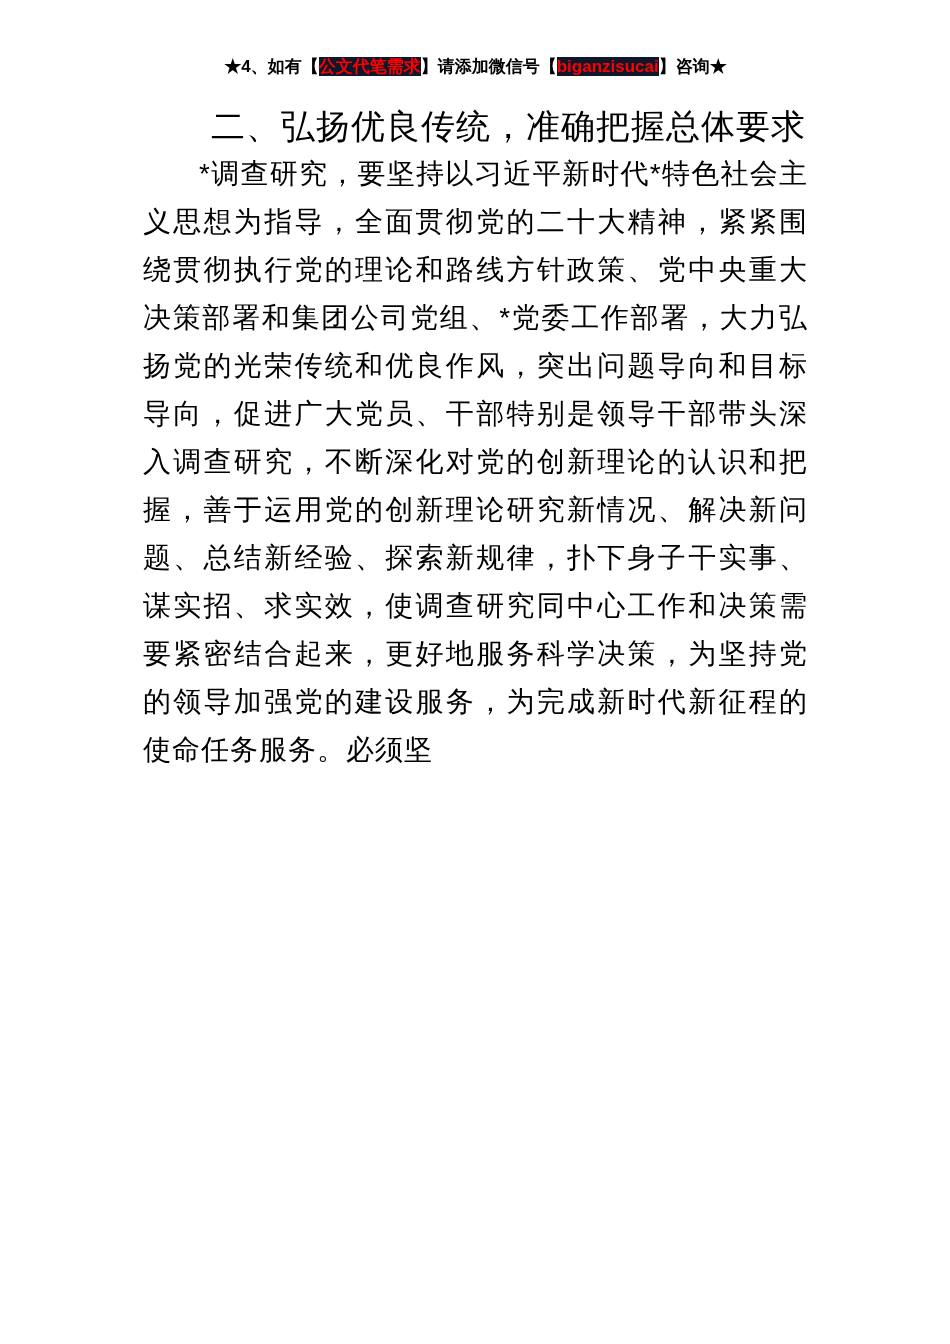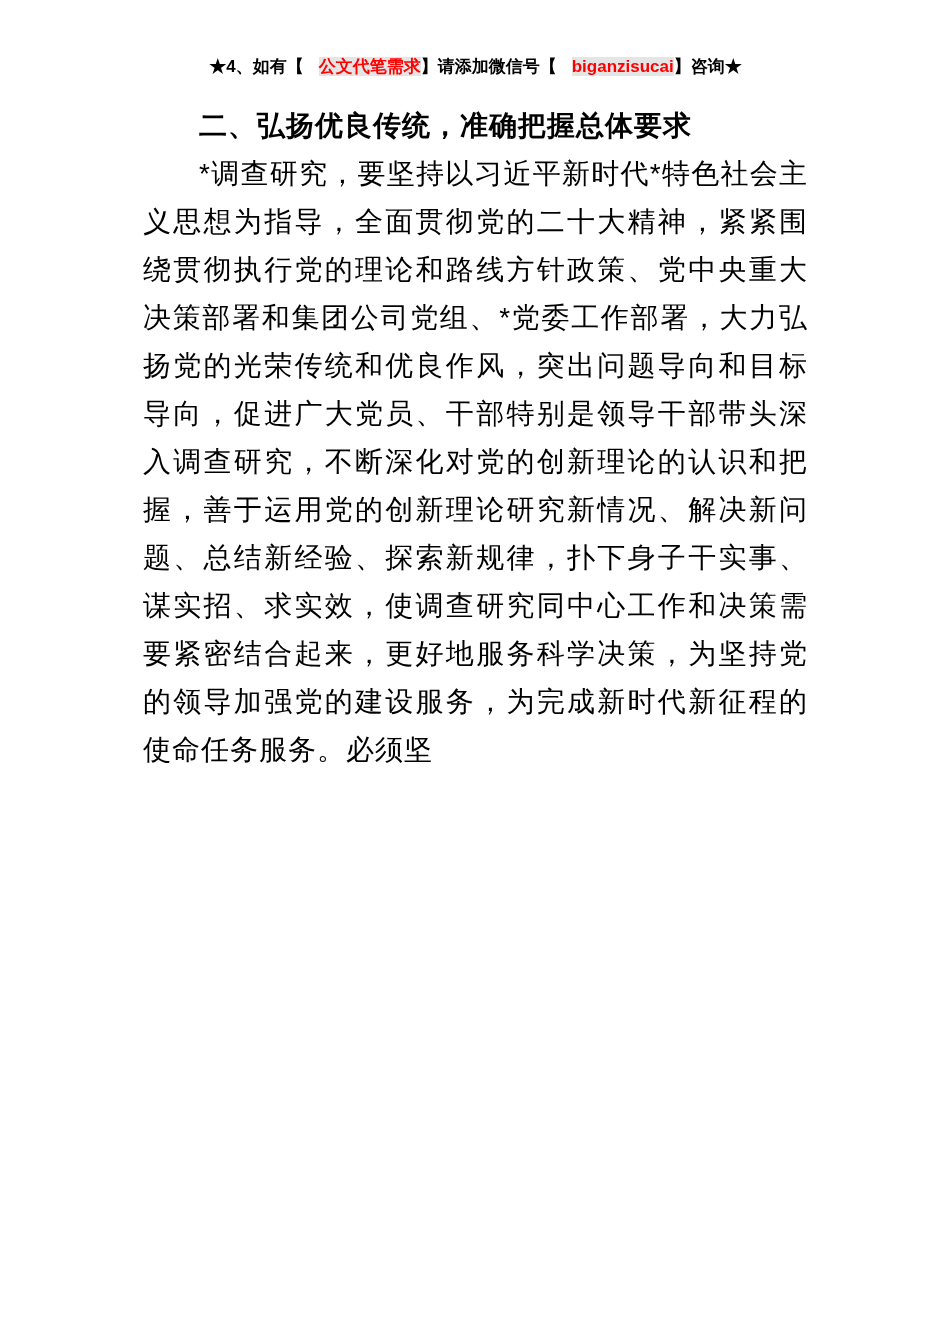--- a/index.html
+++ b/index.html
@@ -25,22 +25,21 @@
   
   .banner {
     text-align: center;
     font-weight: 700;
     font-size: 17px;
     line-height: 34px;
     white-space: nowrap;
   }
   .banner .hl {
     color: #ff0000;
-    background: #e5e5e5;
-    margin-left: 15px;
+    background: #0f172a;
   }
   .banner .ul {
     text-decoration-thickness: 2px;
     text-underline-offset: 3px;
   }
   
   .doc-body {
     margin-top: 18px;
     flex: 0 0 auto;
     font-size: 28px;
@@ -50,23 +49,23 @@
     text-justify: inter-ideograph;
   }
   .para {
     margin: 0;
   }
   .indent {
     text-indent: 2em;
   }
   .heading {
     margin: 0;
-    font-size: 28px;
+    font-size: 34px;
     line-height: 48px;
-    font-weight: 700;
+    font-weight: 400;
   }
 </style>
 </head>
 <body>
 
 <div class="page">
 
   <div class="banner">
     <div class="banner-line"><span>★4、如有【</span><span class="hl">公文代笔需求</span><span>】请</span><span class="ul">添加</span><span>微信号【</span><span class="hl ul">biganzisucai</span><span>】咨询★</span></div>
   </div>

